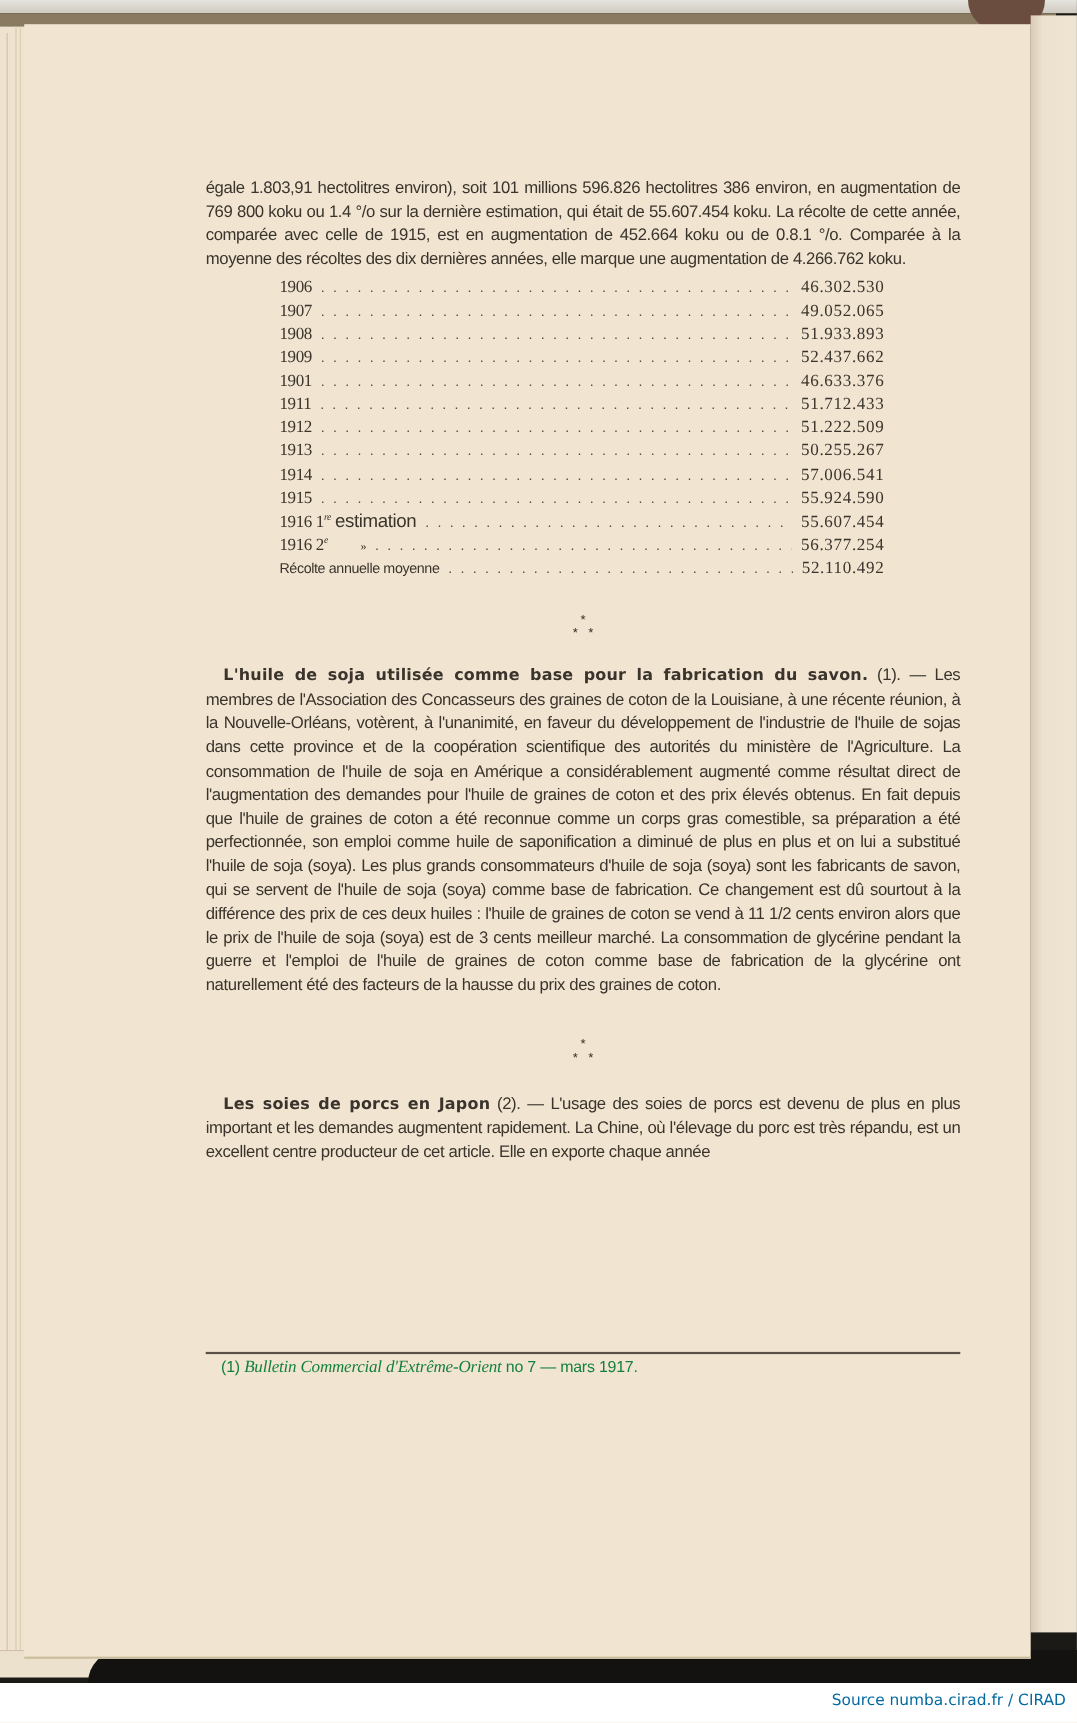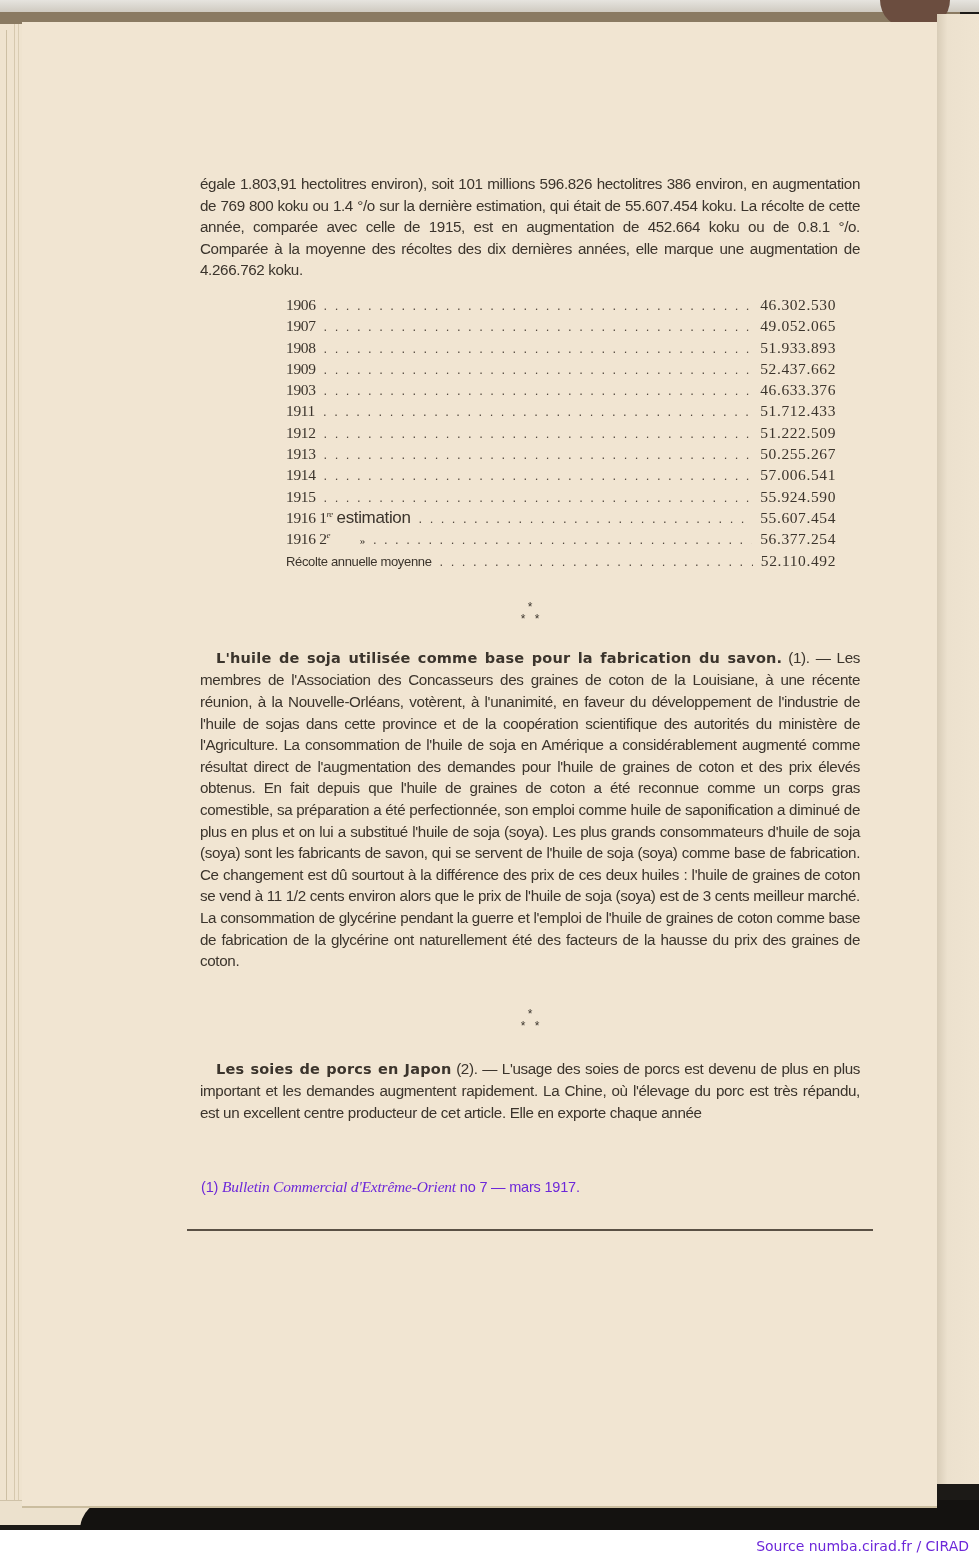--- a/index.html
+++ b/index.html
@@ -56,24 +56,24 @@
     .content {
       position: absolute; left: 187px; top: 160px; width: 686px;
       color: #3b342c; font-size: 15.2px; line-height: 21.6px;
       font-family: "Liberation Sans Narrow", "Liberation Sans", sans-serif;
       letter-spacing: -0.35px;
     }
     .page-number {
       text-align: center; font-family: "Liberation Serif", serif;
       font-size: 18px; color: #3b342c; margin-bottom: 18px; letter-spacing: 0;
     }
-    p { margin: 13px; text-align: justify; }
+    p { margin: 0; text-align: justify; }
     .indent { text-indent: 16px; }
 
-    .harvest-table { margin: 4px 0 0 99px; width: 550px; text-align: center; }
+    .harvest-table { margin: 4px 0 0 67px; width: 550px; text-align: center; }
     .row { display: flex; align-items: baseline; height: 21.3px; }
     .row .label { white-space: nowrap; font-family: "Liberation Serif", serif; font-size: 15.5px; }
     .row .label.sans { font-family: "Liberation Sans", sans-serif; font-size: 13px; }
     .row .dots {
       flex: 1; overflow: hidden; white-space: nowrap; color: #554b40;
       margin: 0 8px; letter-spacing: 7.5px; font-size: 13px;
     }
     .row .value { font-family: "Liberation Serif", serif; font-size: 15.5px; letter-spacing: 0.6px; white-space: nowrap; }
     sup { font-size: 9px; line-height: 0; font-style: italic; }
 
@@ -87,29 +87,29 @@
     .heading-bold {
       font-family: "DejaVu Sans", sans-serif; font-weight: bold;
       font-size: 14.5px; letter-spacing: 0.2px;
     }
 
     .footnote-rule {
       position: absolute; left: 187px; top: 1229px; width: 686px; height: 2px;
       background: #5a5045;
     }
     .footnotes {
-      position: absolute; left: 201px; top: 1176px; width: 660px;
+      position: absolute; left: 201px; top: 1232px; width: 660px;
       font-family: "Liberation Sans", sans-serif; font-size: 14.5px; line-height: 21px;
-      color: #6d28d9; letter-spacing: -0.2px;
+      color: #15803d; letter-spacing: -0.2px;
     }
     .footnotes i { font-family: "Liberation Serif", serif; font-size: 15.5px; }
 
     .credit {
       position: absolute; right: 10px; top: 1538px;
-      font-family: "DejaVu Sans", sans-serif; font-size: 14px; color: #6d28d9;
+      font-family: "DejaVu Sans", sans-serif; font-size: 14px; color: #0369a1;
     }
   </style>
 </head>
 <body>
 
 <div class="scan">
   <div class="top-strip"></div>
   <div class="spine-top"></div>
   <div class="under-pages"></div>
   <div class="under-line1"></div>
@@ -141,21 +141,21 @@
       <span class="label">1908</span>
       <span class="dots">..................................................</span>
       <span class="value">51.933.893</span>
     </div>
     <div class="row">
       <span class="label">1909</span>
       <span class="dots">..................................................</span>
       <span class="value">52.437.662</span>
     </div>
     <div class="row">
-      <span class="label">1903</span>
+      <span class="label">1901</span>
       <span class="dots">..................................................</span>
       <span class="value">46.633.376</span>
     </div>
     <div class="row">
       <span class="label">1911</span>
       <span class="dots">..................................................</span>
       <span class="value">51.712.433</span>
     </div>
     <div class="row">
       <span class="label">1912</span>

